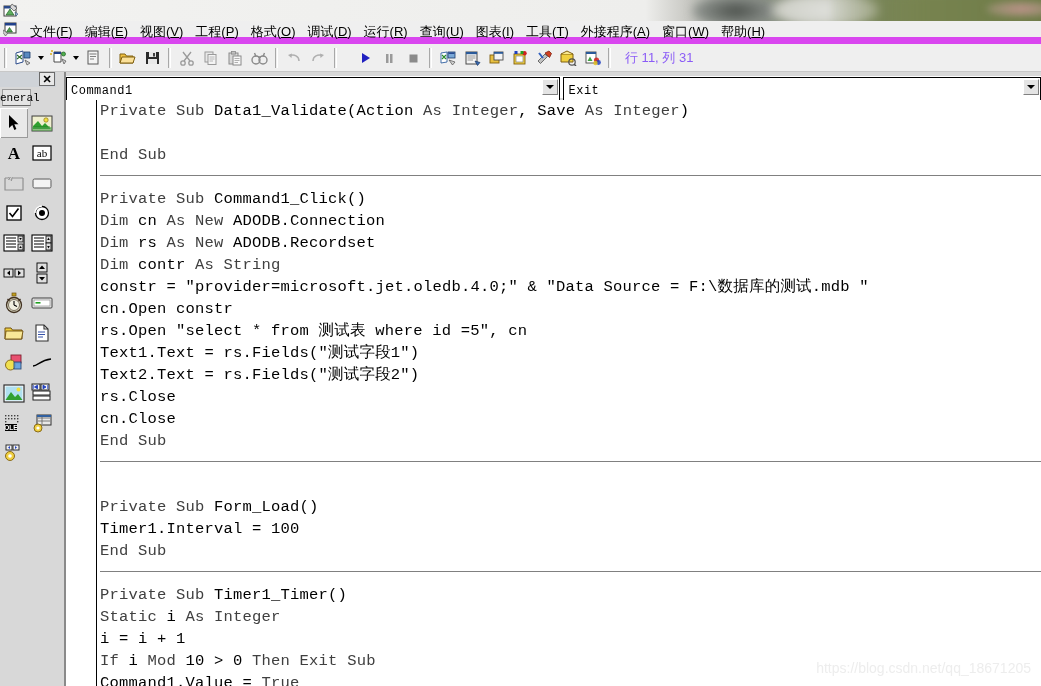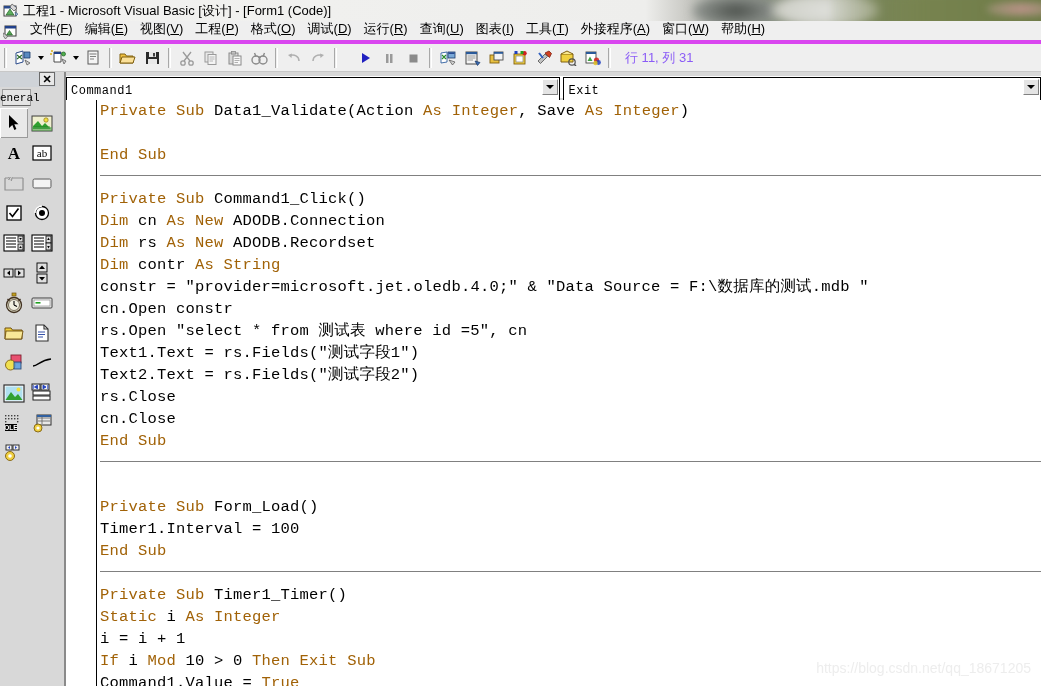--- a/index.html
+++ b/index.html
@@ -64,23 +64,23 @@
     color: #000;
     white-space: nowrap;
     font-family: "Liberation Sans", sans-serif;
   }
 
   
   .menubar {
     position: absolute; left: 0; top: 21px;
     width: 1041px; height: 23px;
     background: #efefef;
-    border-bottom: 4px solid #d946ef;
+    border-bottom: 7px solid #d946ef;
     display: flex;
-    align-items: flex-end;
+    align-items: flex-start;
     box-sizing: border-box;
   }
   .menu-app-icon {
     width: 18px; height: 16px; margin-left: 3px; margin-right: 3px;
     position: relative;
   }
   .menu-item {
     font-size: 13px;
     color: #000;
     padding: 2px 6px;
@@ -243,21 +243,21 @@
   .code-text {
     position: absolute; left: 34px; top: 0px;
     width: 940px;
     font-family: "Liberation Mono", monospace;
     font-size: 15.5px;
     line-height: 22px;
     color: #000000;
     white-space: pre;
   }
   .ln { height: 22px; white-space: pre; letter-spacing: 0.2px; }
-  .kw { color: #a16207; }
+  .kw { color: #404040; }
   .watermark {
     position: absolute;
     right: 10px; bottom: 10px;
     font-size: 14px;
     color: #ededed;
     font-family: "Liberation Sans", sans-serif;
     white-space: nowrap;
   }
 </style>
 </head>
@@ -274,21 +274,20 @@
     </div>
     <span class="title-icon">
       <svg width="16" height="16" viewBox="0 0 16 16">
         <rect x="1" y="3" width="12" height="10" fill="#ffffff" stroke="#404040" stroke-width="1"></rect>
         <rect x="1" y="3" width="12" height="2.5" fill="#2a4a8a"></rect>
         <path d="M3 12 L7 6 L11 12 Z" fill="#60b060" stroke="#206020" stroke-width="0.7"></path>
         <path d="M9 1 L14 5 L11 8 L7 4 Z" fill="#d8d8d8" stroke="#505050" stroke-width="0.7"></path>
         <path d="M12 9 L15 11 L13 13 Z" fill="#a0c0e0" stroke="#305070" stroke-width="0.6"></path>
       </svg>
     </span>
-    <span class="title-text">工程1 - Microsoft Visual Basic [设计] - [Form1 (Code)]</span>
   </div>
 
   <div class="menubar">
     <span class="menu-app-icon">
       <svg width="18" height="16" viewBox="0 0 18 16">
         <rect x="2" y="2" width="11" height="10" fill="#ffffff" stroke="#3a3a3a" stroke-width="1"></rect>
         <rect x="2" y="2" width="11" height="2.5" fill="#20408a"></rect>
         <path d="M3.5 11 L6.5 6.5 L9.5 11 Z" fill="#50a050" stroke="#1a5a1a" stroke-width="0.6"></path>
         <path d="M0.5 9 L4.5 12.5 L2.5 15 L0 11.5 Z" fill="#cfcfcf" stroke="#4a4a4a" stroke-width="0.6"></path>
       </svg>

